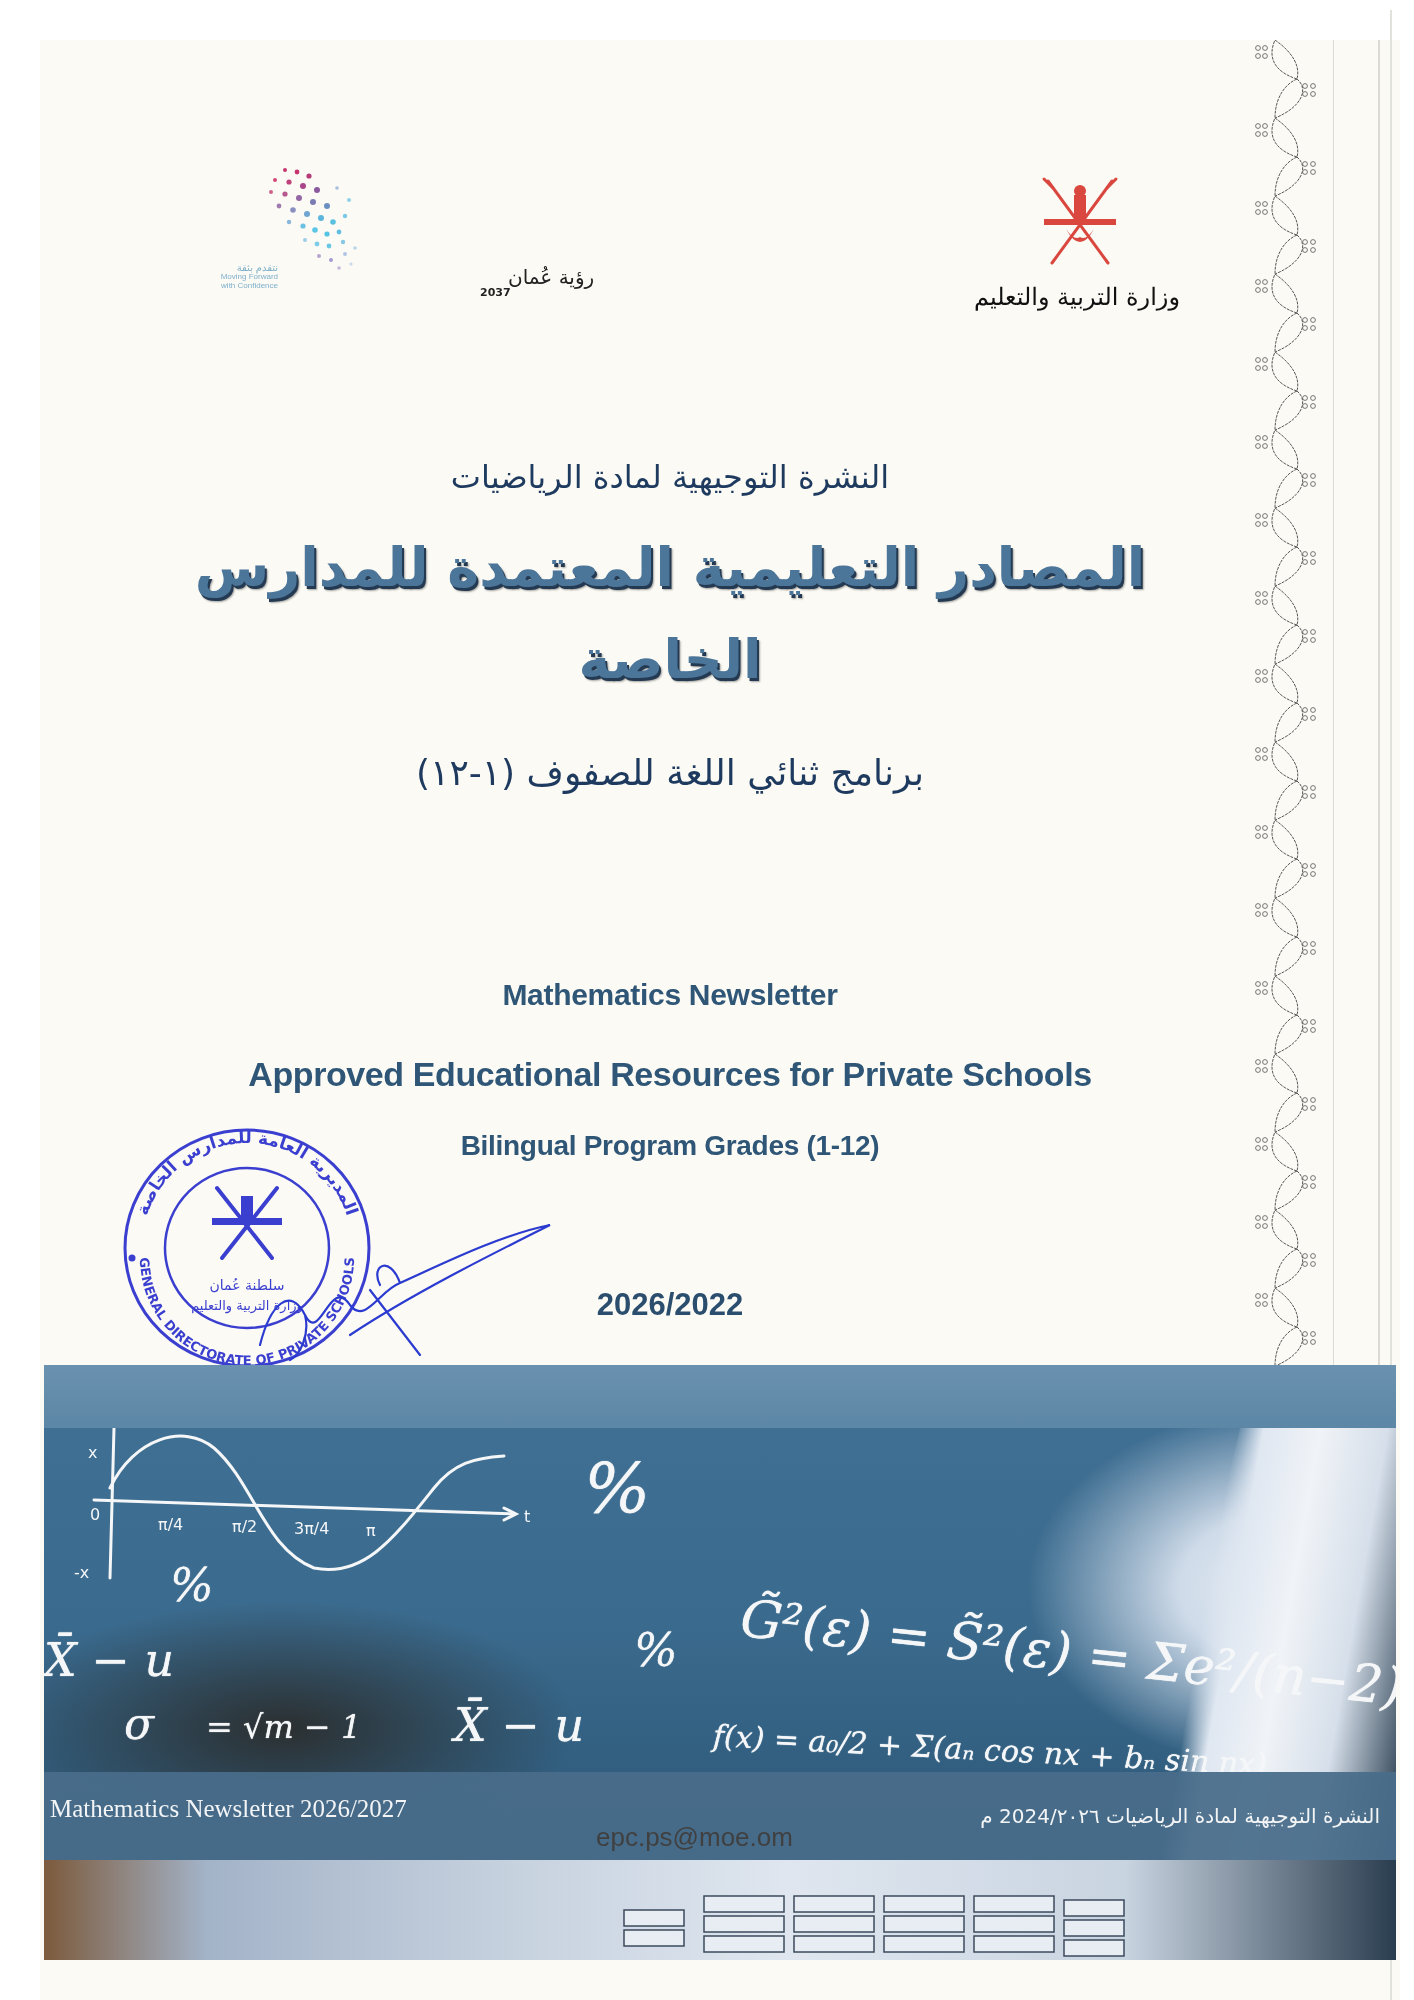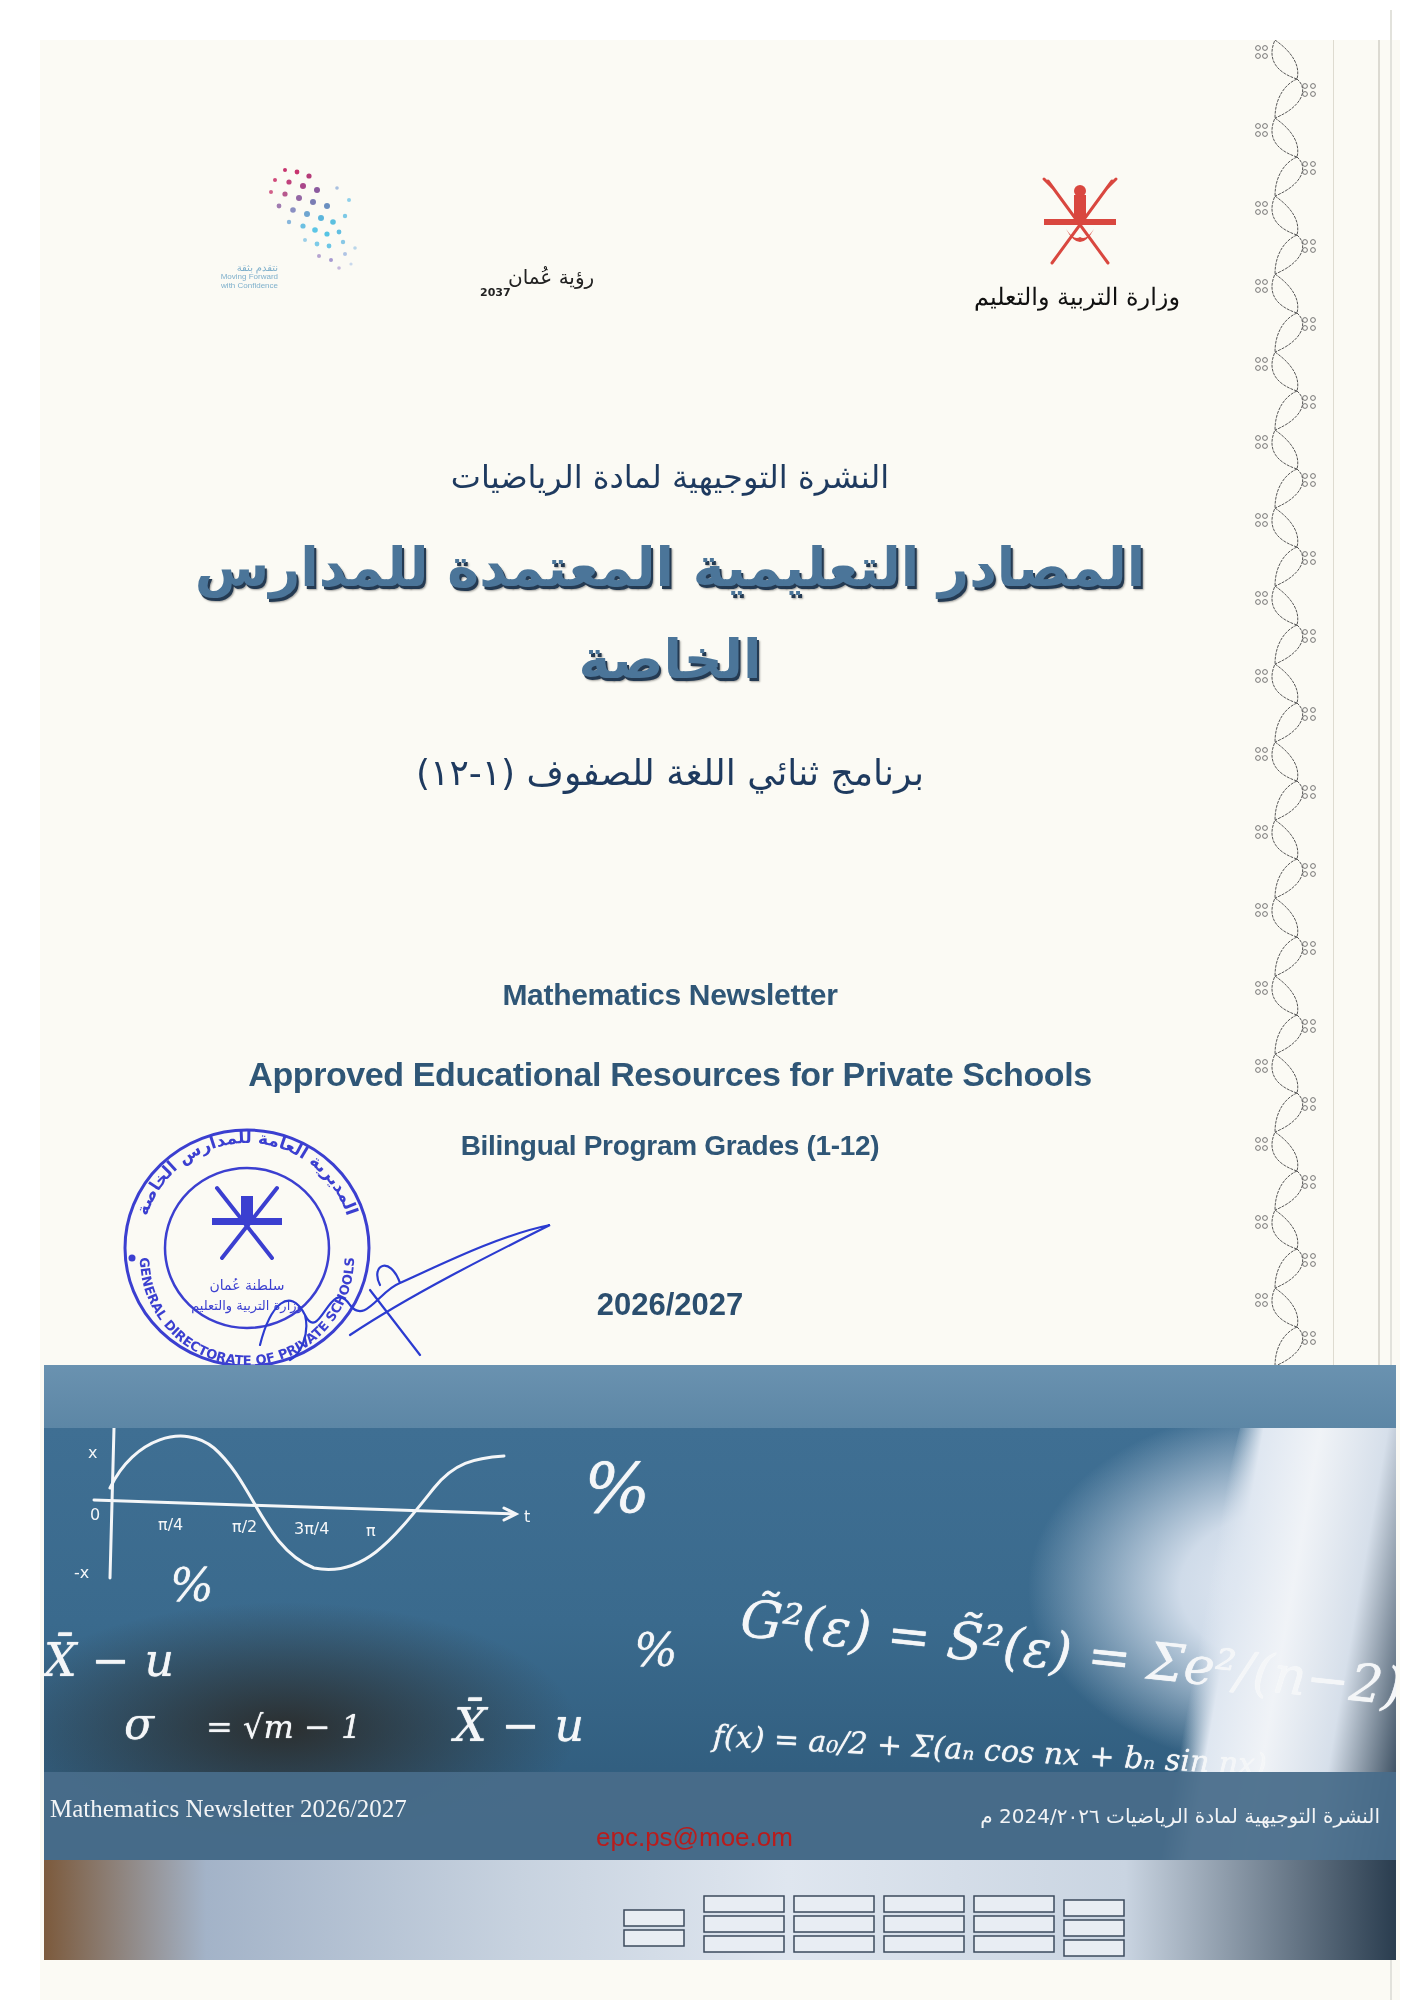--- a/index.html
+++ b/index.html
@@ -95,21 +95,21 @@
     white-space: nowrap; text-shadow: 0 0 1px #fff;
   }
   .footer-bar {
     position: absolute; left: 44px; top: 1772px; width: 1352px; height: 92px;
     background: rgba(72, 108, 138, 0.94);
   }
   .footer-left {
     position: absolute; left: 50px; top: 1795px; font-family: "Liberation Serif", serif; font-size: 25px; color: #f2f4f6;
   }
   .footer-email {
-    position: absolute; left: 596px; top: 1822px; font-family: "Liberation Sans", sans-serif; font-size: 26px; color: #b91c1c;
+    position: absolute; left: 596px; top: 1822px; font-family: "Liberation Sans", sans-serif; font-size: 26px; color: #404040;
   }
   .footer-right {
     position: absolute; left: 820px; top: 1804px; width: 560px; text-align: right; direction: rtl;
     font-family: "DejaVu Sans", sans-serif; font-size: 20px; color: #f2f4f6;
   }
   .banner-bottom {
     position: absolute; left: 44px; top: 1860px; width: 1352px; height: 100px; overflow: hidden;
     background: linear-gradient(90deg, #7c5a3c 0%, #a3b3c8 12%, #c7d2df 35%, #dfe6ef 55%, #c9d4e1 80%, #2a3d4f 100%);
   }
   .keys { position: absolute; left: 560px; top: 10px; width: 560px; height: 90px; }
@@ -211,21 +211,21 @@
 <div class="ar-block ar-kicker">النشرة التوجيهية لمادة الرياضيات</div>
 <div class="ar-block ar-title">
   <div>المصادر التعليمية المعتمدة للمدارس</div>
   <div>الخاصة</div>
 </div>
 <div class="ar-block ar-sub">برنامج ثنائي اللغة للصفوف (١-١٢)</div>
 
 <div class="en-block en-1">Mathematics Newsletter</div>
 <div class="en-block en-2">Approved Educational Resources for Private Schools</div>
 <div class="en-block en-3">Bilingual Program Grades (1-12)</div>
-<div class="en-block year">2026/2027</div>
+<div class="en-block year">2026/2022</div>
 
 <svg class="stamp" viewBox="0 0 270 260">
   <defs>
     <path id="arcTop" d="M30 130 A105 105 0 0 1 240 130"></path>
     <path id="arcBottom" d="M28 140 A107 107 0 0 0 242 140"></path>
   </defs>
   <g fill="none" stroke="#3b3fd0">
     <ellipse cx="135" cy="130" rx="122" ry="118" stroke-width="3"></ellipse>
     <ellipse cx="135" cy="130" rx="82" ry="80" stroke-width="2.5"></ellipse>
   </g>

